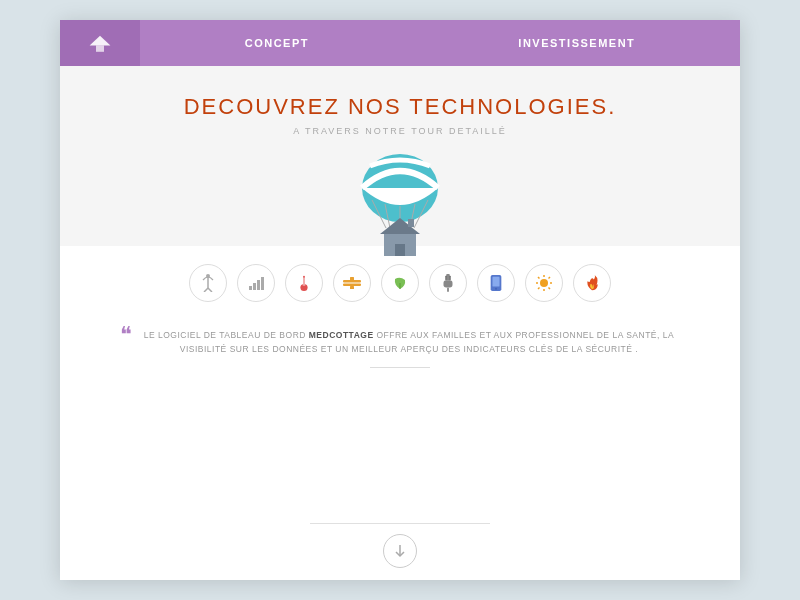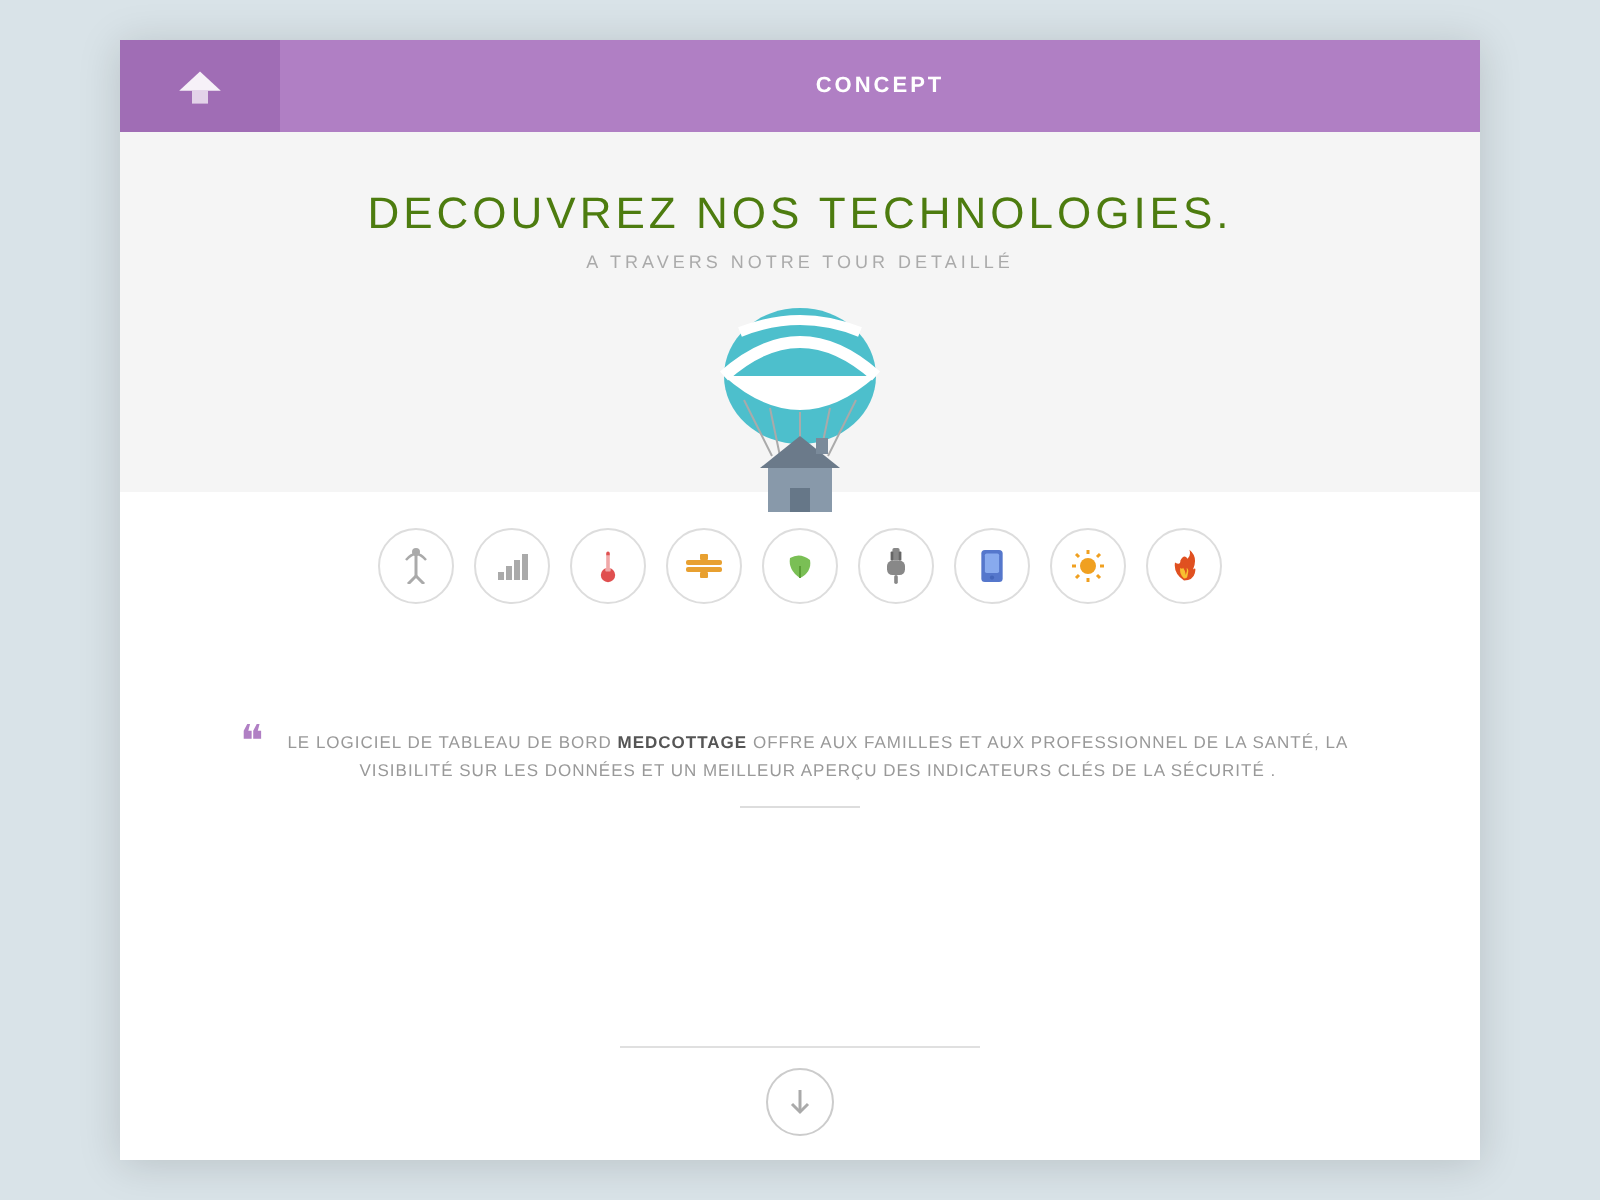--- a/index.html
+++ b/index.html
@@ -71,21 +71,21 @@
       background: #f5f5f5;
       padding: 28px 20px 0 20px;
       display: flex;
       flex-direction: column;
       align-items: center;
       flex-shrink: 0;
     }
     .hero-title {
       font-size: 22px;
       font-weight: 300;
-      color: #4d7c0f;
+      color: #c2410c;
       letter-spacing: 2px;
       text-transform: uppercase;
       text-align: center;
       margin-bottom: 6px;
     }
     .hero-subtitle {
       font-size: 9px;
       color: #aaa;
       letter-spacing: 2px;
       text-transform: uppercase;
@@ -137,21 +137,20 @@
       float: left;
       margin-right: 6px;
       margin-top: -4px;
     }
     .quote-text {
       font-size: 8.5px;
       color: #999;
       line-height: 1.7;
       letter-spacing: 0.5px;
       text-transform: uppercase;
-      margin-top: 36px;
     }
     .quote-text .brand {
       color: #555;
       font-weight: 700;
     }
     .divider {
       width: 60px;
       height: 1px;
       background: #ddd;
       margin: 10px auto 6px auto;
@@ -195,20 +194,21 @@
 
   <nav class="navbar">
     <div class="nav-logo">
       <svg viewBox="0 0 30 22" fill="none">
         <polygon points="15,2 28,14 2,14" fill="white" opacity="0.9"></polygon>
         <polygon points="10,14 20,14 20,22 10,22" fill="white" opacity="0.7"></polygon>
       </svg>
     </div>
     <div class="nav-links">
       <span class="nav-link">CONCEPT</span>
+      <span class="nav-link">INVESTISSEMENT</span>
     </div>
   </nav>
 
   <div class="hero">
     <h1 class="hero-title">DECOUVREZ NOS TECHNOLOGIES.</h1>
     <p class="hero-subtitle">A TRAVERS NOTRE TOUR DETAILLÉ</p>
 
     <div class="parachute-container">
       <svg viewBox="0 0 120 115" width="120" height="115">
 

